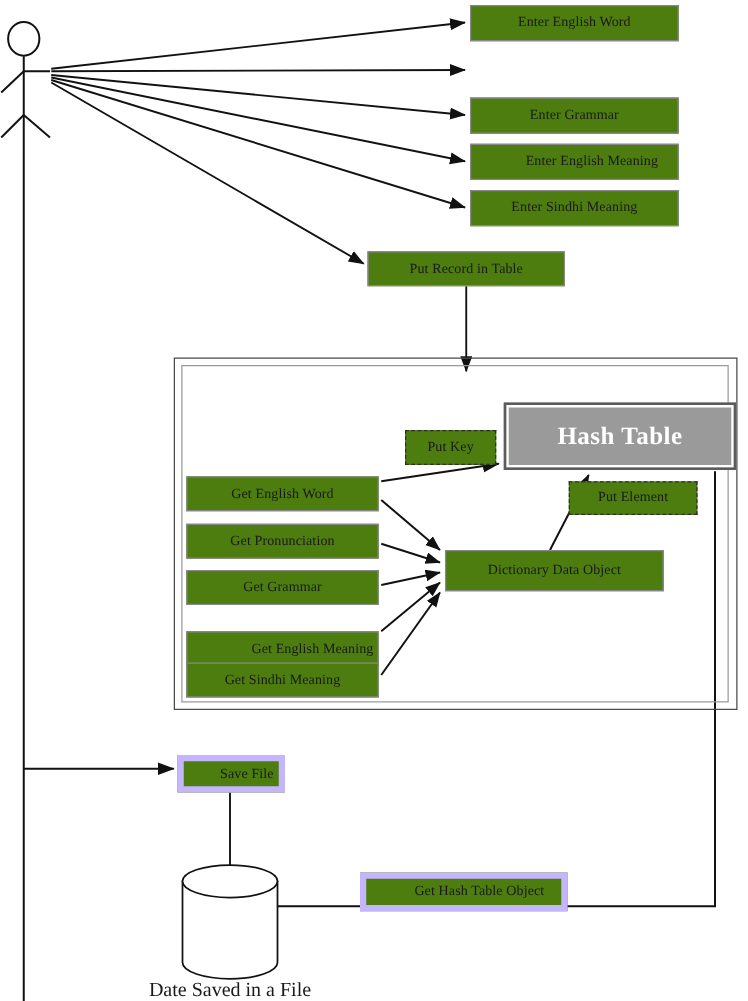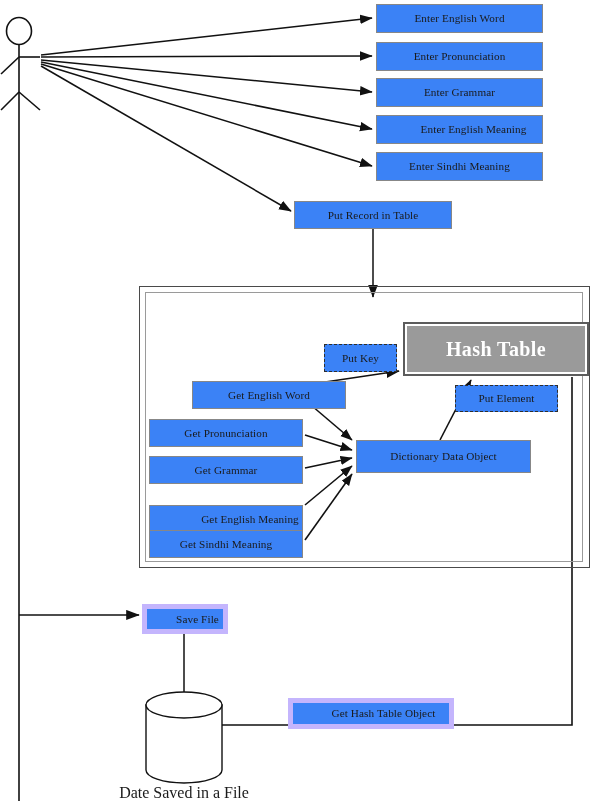--- a/index.html
+++ b/index.html
@@ -26,21 +26,21 @@
     height: 801px;
     pointer-events: none;
   }
   .node {
     position: absolute;
     box-sizing: border-box;
     display: flex;
     align-items: center;
     justify-content: center;
     text-align: center;
-    background: #3b82f6;
+    background: #4d7c0f;
     color: #1a1a1a;
     font-size: 11.2px;
     line-height: 1.15;
     letter-spacing: 0.1px;
     z-index: 3;
   }
   .node.solid {
     border: 1px solid #878787;
   }
   .node.solid-dark {
@@ -140,23 +140,20 @@
       <ellipse cx="184" cy="705" rx="38" ry="13"></ellipse>
     </g>
   </svg>
 
   <div class="container-box" style="left:139px; top:286px; width:451px; height:282px;"></div>
   <div class="container-box inner" style="left:145px; top:292px; width:438px; height:270px;"></div>
 
   <div class="node solid" style="left:376px; top:4px; width:167px; height:29px;">
     <span>Enter English Word</span>
   </div>
-  <div class="node solid" style="left:376px; top:42px; width:167px; height:29px;">
-    <span>Enter Pronunciation</span>
-  </div>
   <div class="node solid" style="left:376px; top:78px; width:167px; height:29px;">
     <span>Enter Grammar</span>
   </div>
   <div class="node solid" style="left:376px; top:115px; width:167px; height:29px;padding-left:28px;">
     <span>Enter English Meaning</span>
   </div>
   <div class="node solid" style="left:376px; top:152px; width:167px; height:29px;">
     <span>Enter Sindhi Meaning</span>
   </div>
 
@@ -168,21 +165,21 @@
     <span>Hash Table</span>
   </div>
 
   <div class="node dashed" style="left:324px; top:344px; width:73px; height:28px;">
     <span>Put Key</span>
   </div>
   <div class="node dashed" style="left:455px; top:385px; width:103px; height:27px;">
     <span>Put Element</span>
   </div>
 
-  <div class="node solid" style="left:149px; top:381px; width:154px; height:28px;margin-left:43px;">
+  <div class="node solid" style="left:149px; top:381px; width:154px; height:28px;">
     <span>Get English Word</span>
   </div>
   <div class="node solid" style="left:149px; top:419px; width:154px; height:28px;">
     <span>Get Pronunciation</span>
   </div>
   <div class="node solid" style="left:149px; top:456px; width:154px; height:28px;">
     <span>Get Grammar</span>
   </div>
   <div class="node solid" style="left:149px; top:505px; width:154px; height:28px;padding-left:48px;">
     <span>Get English Meaning</span>

